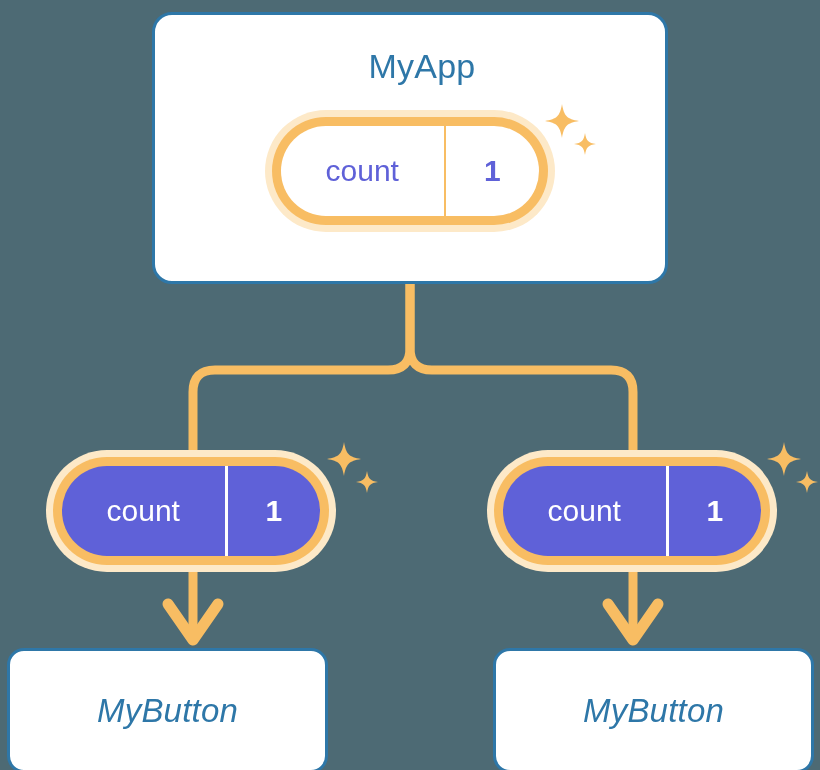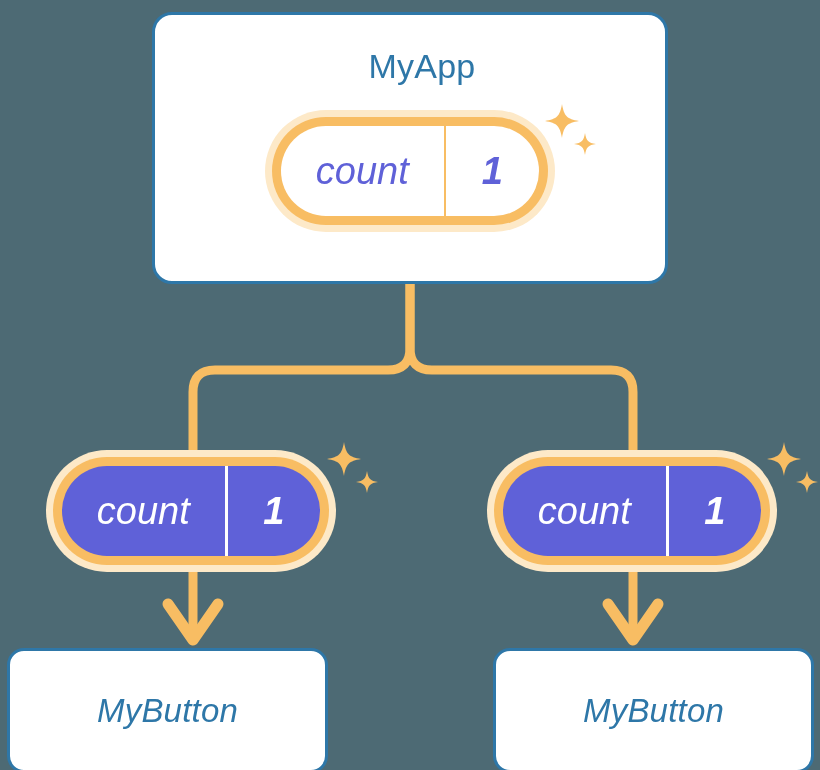--- a/index.html
+++ b/index.html
@@ -98,23 +98,22 @@
     height: 100%;
     border-radius: 999px;
     display: flex;
     align-items: stretch;
     overflow: hidden;
   }
   .pill-key, .pill-val {
     display: flex;
     align-items: center;
     justify-content: center;
-    font-size: 38px;
+    font-size: 30px;
     line-height: 1;
-    font-style: italic;
   }
   .pill-key { flex: 0 0 63%; }
   .pill-val { flex: 1 1 auto; font-weight: 700; }
 
   
   .pill-light .pill-inner { background: #ffffff; }
   .pill-light .pill-key,
   .pill-light .pill-val { color: #5f61d8; }
   .pill-light .pill-val { border-left: 2px solid #f8bd63; }
 

